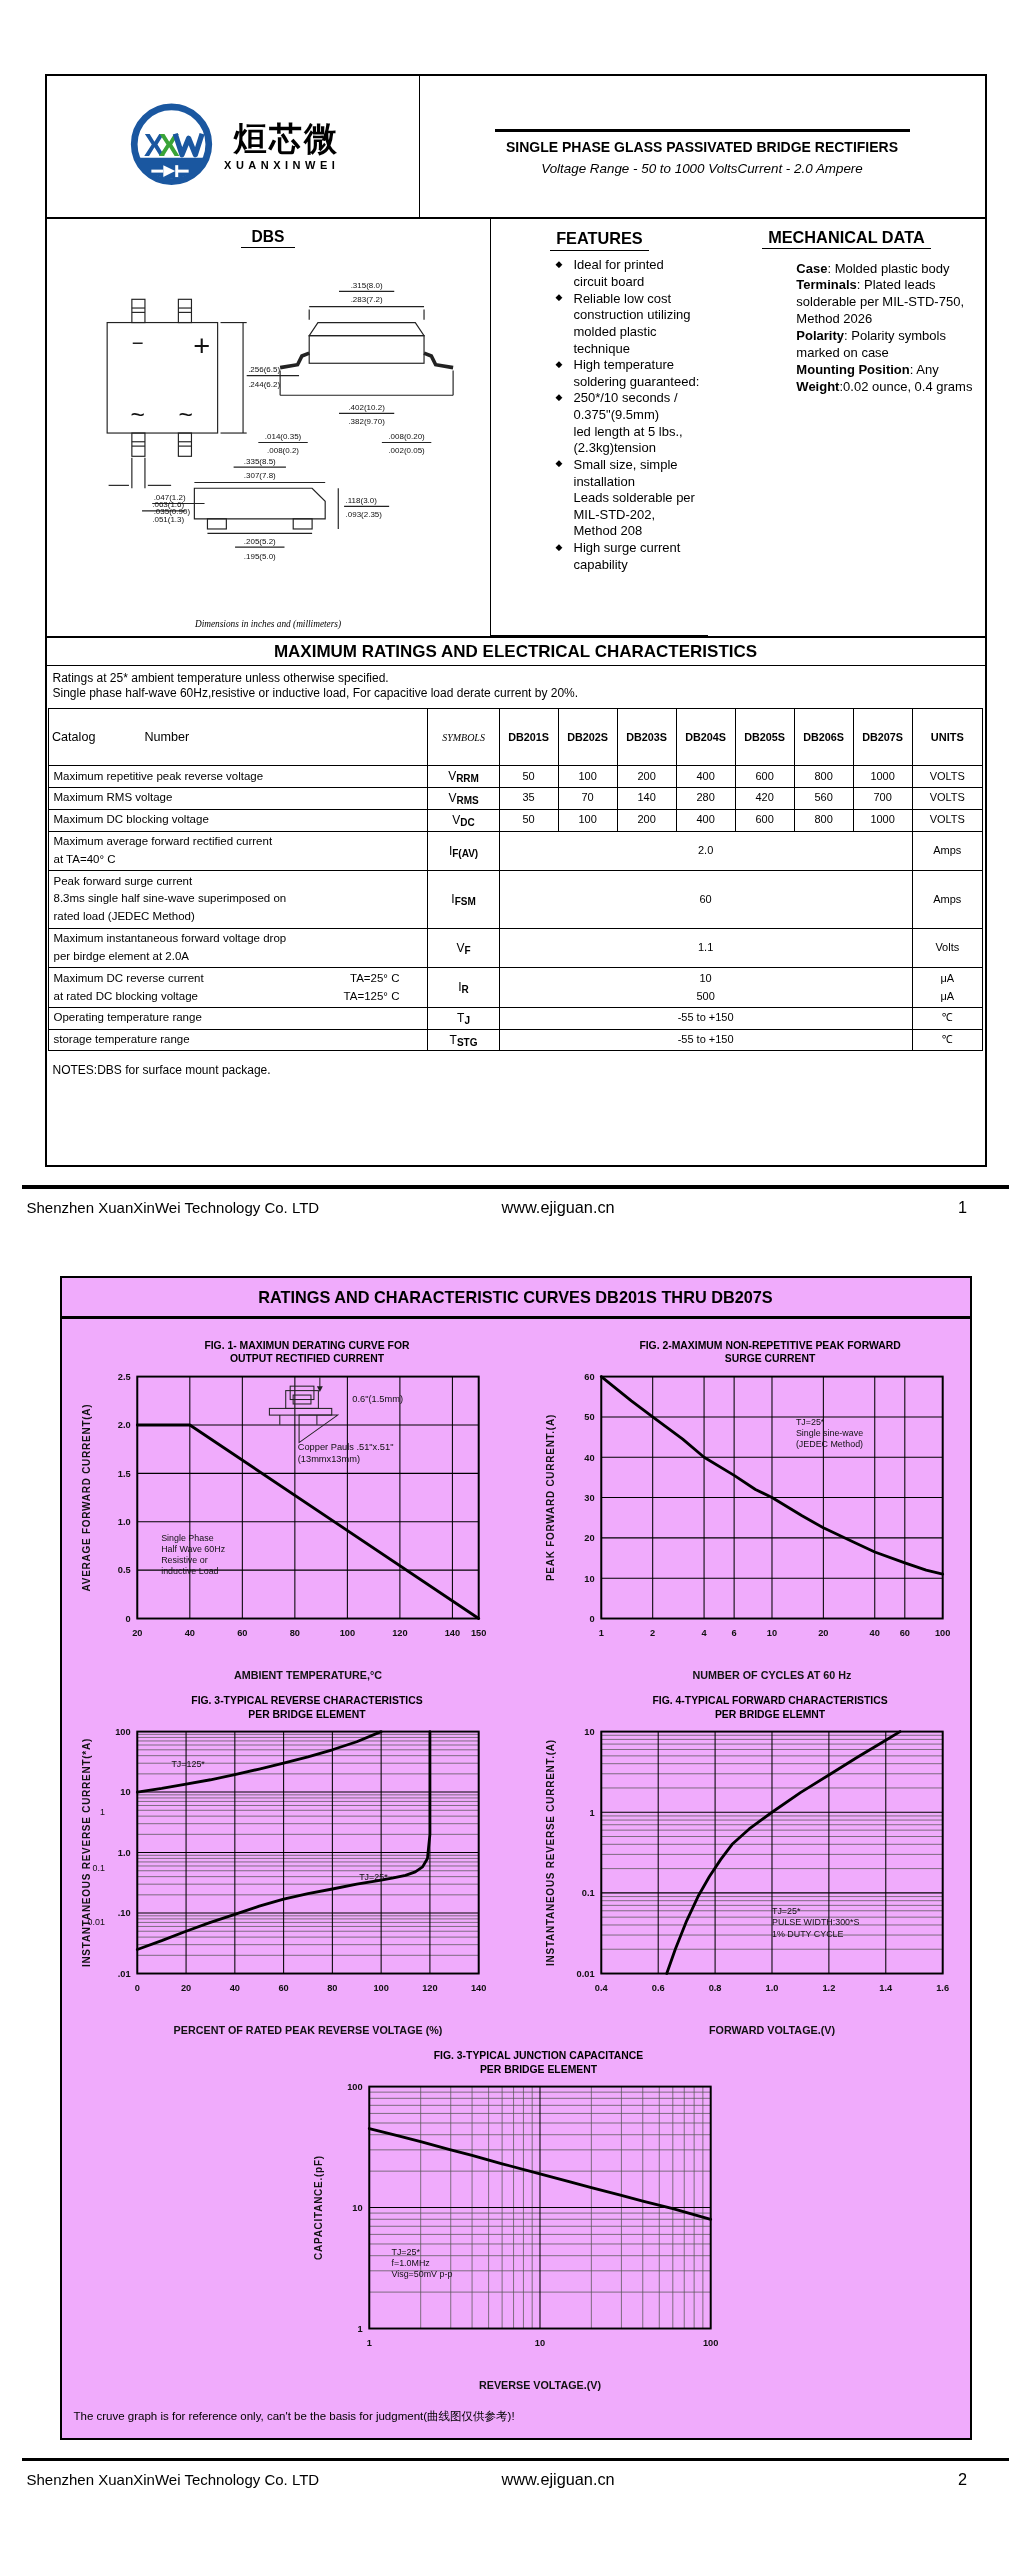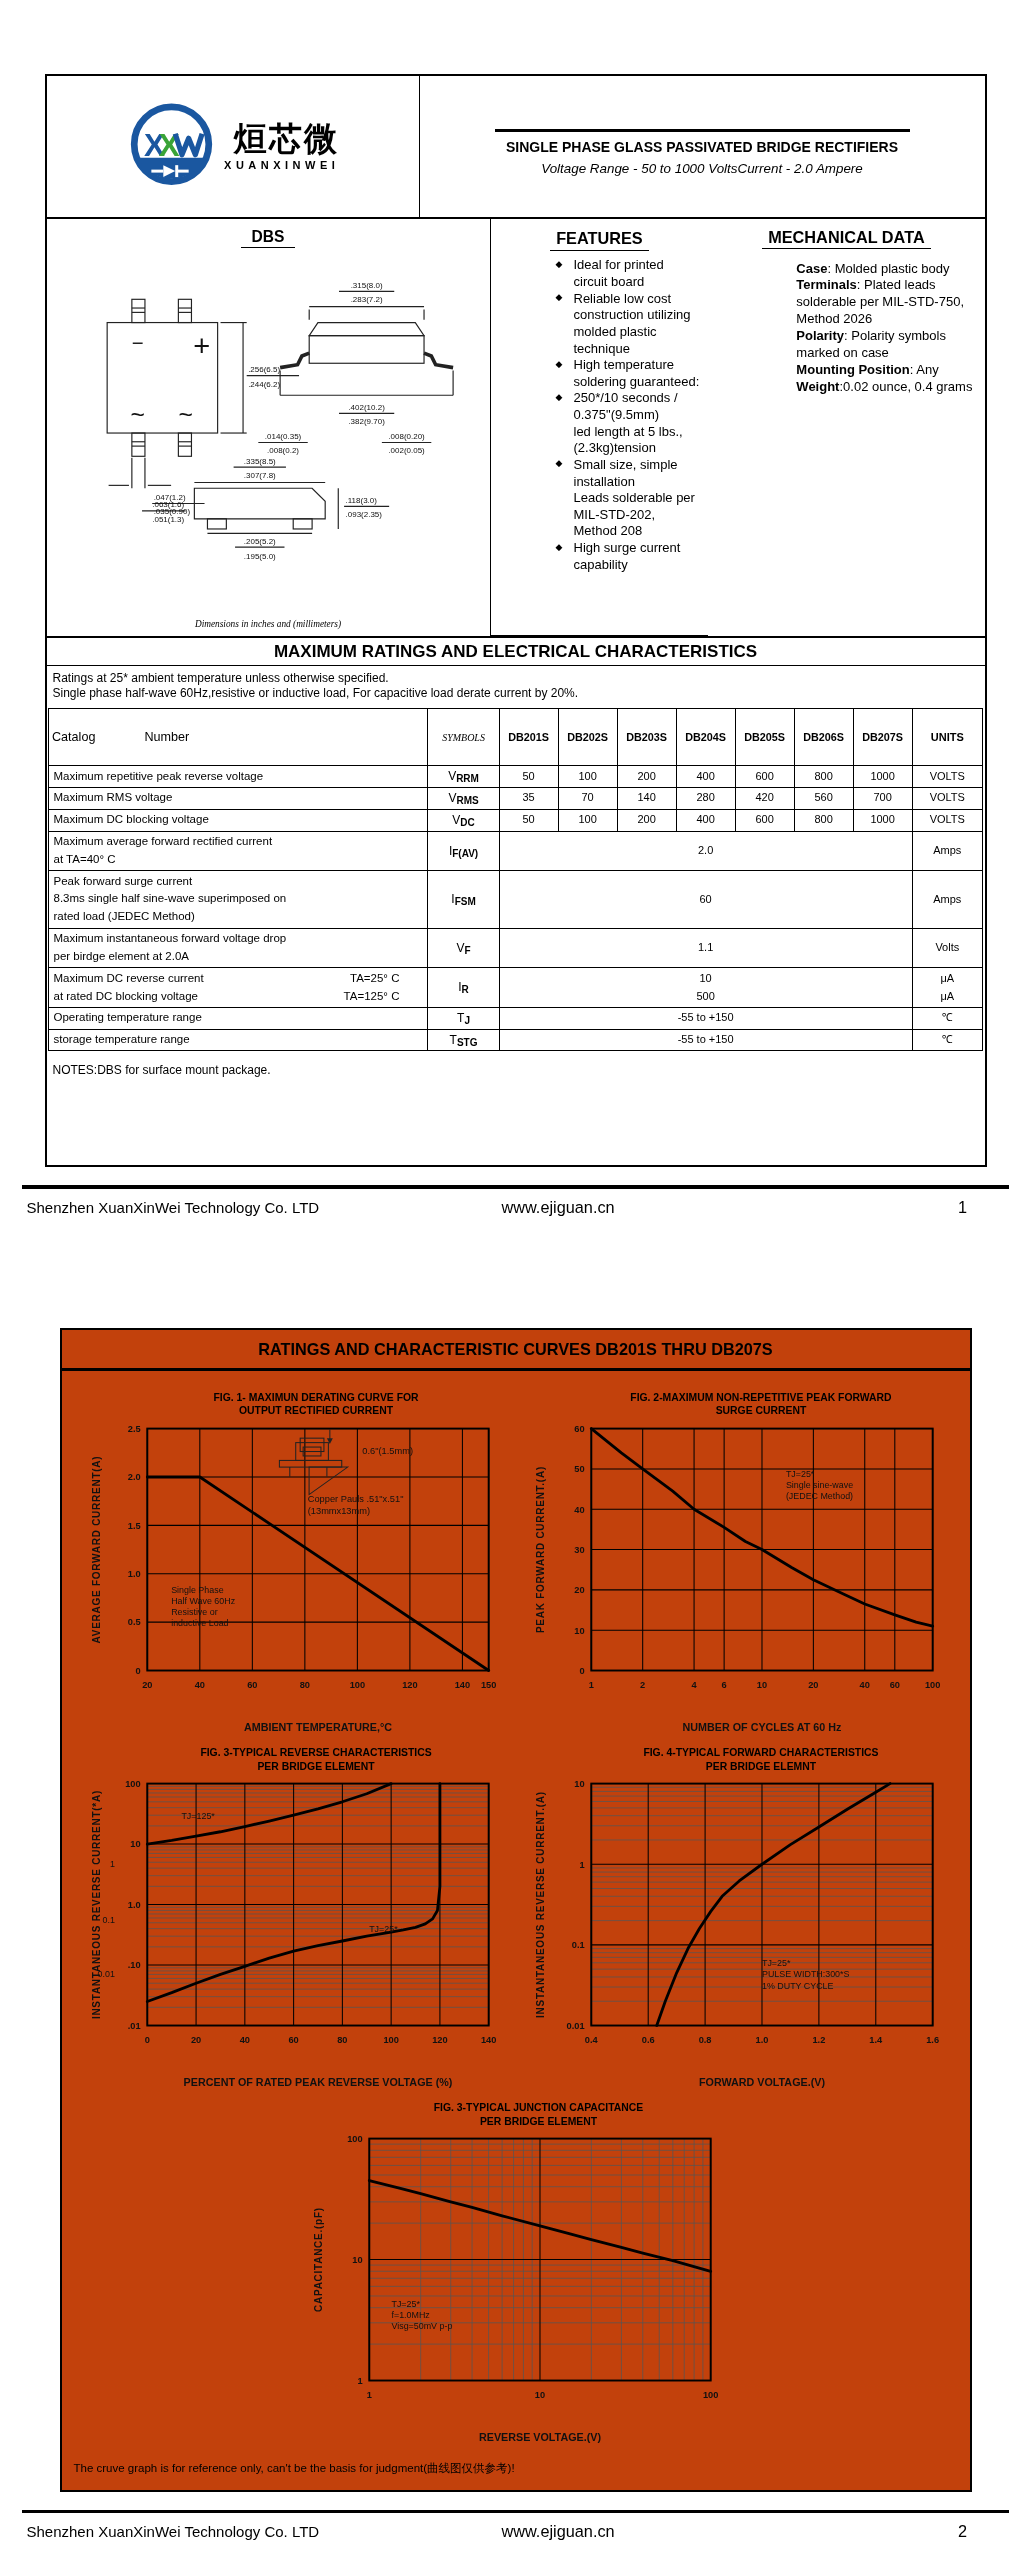--- a/index.html
+++ b/index.html
@@ -55,23 +55,23 @@
   td.unit{text-align:center;line-height:1.6;}
   .condline{display:flex;justify-content:space-between;padding-right:25px;}
   .notes-line{font-size:12px;padding:12px 6px 88px;}
   
   .footer-rule{width:987px;height:3.7px;background:#000;margin:18px auto 0;}
   .footer{width:987px;margin:9px auto 0;display:flex;align-items:baseline;}
   .f-company{font-size:15px;flex:0 0 475px;padding-left:4.5px;}
   .f-site{font-size:16.3px;flex:1;}
   .f-page{font-size:16.3px;padding-right:42px;}
   
-  .doc-box2{width:908px;margin:111px auto 0;border:2.2px solid #000;background:#c2410c;}
+  .doc-box2{width:908px;margin:59px auto 0;border:2.2px solid #000;background:#f0abfc;}
   .p2-titlebar{text-align:center;font-size:16.3px;font-weight:bold;padding:9.6px 0;border-bottom:3px solid #000;}
-  .charts{display:flex;flex-wrap:wrap;justify-content:center;padding-top:19.3px;}
+  .charts{display:flex;flex-wrap:wrap;justify-content:space-between;padding-top:19.3px;}
   .chart-cell{width:49%;display:flex;flex-direction:column;align-items:center;margin-bottom:7.4px;}
   .chart-cell.wide{width:100%;}
   .chart-title{font-weight:bold;font-size:10.4px;text-align:center;line-height:1.3;width:423px;padding-left:46px;box-sizing:border-box;}
   .p2-note{font-size:11.5px;padding:4.5px 12px 13.4px;}
   svg text{font-family:"Liberation Sans",sans-serif;}
 </style>
 </head>
 <body>
 
 <div>

